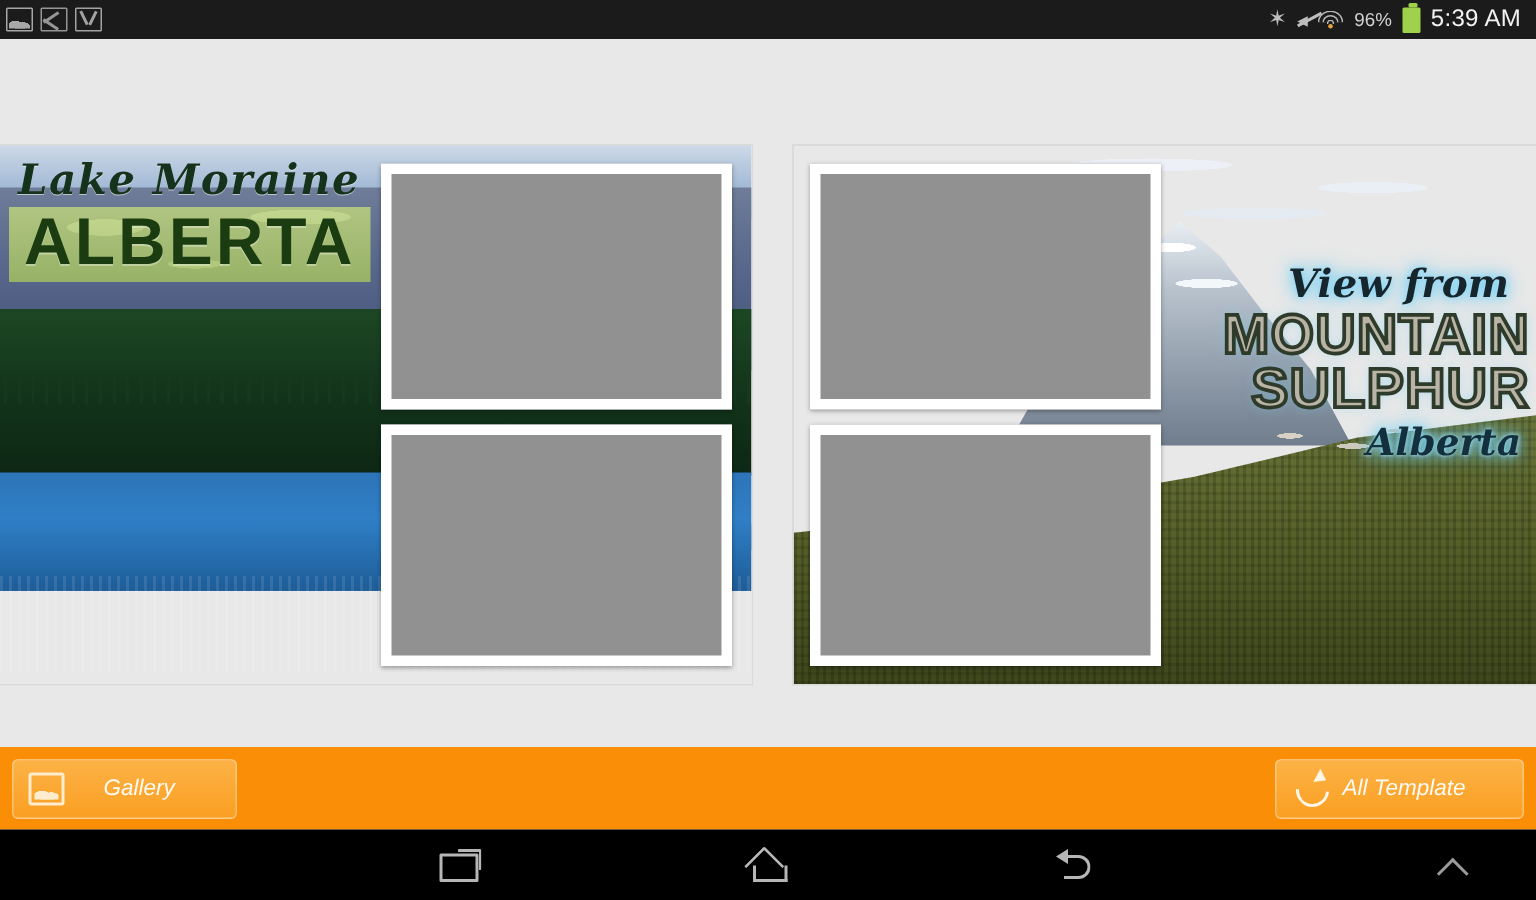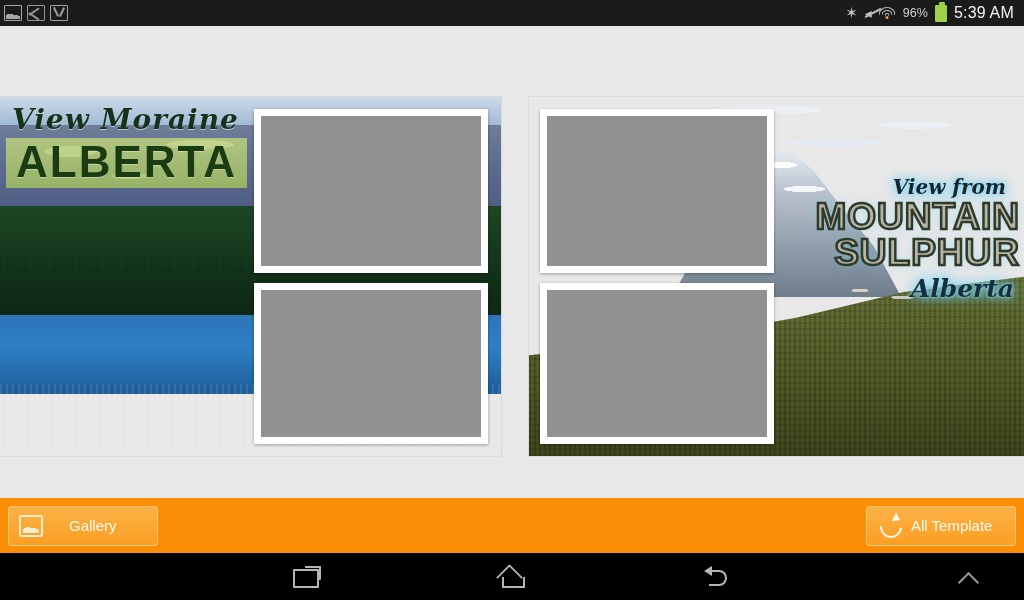--- a/index.html
+++ b/index.html
@@ -189,21 +189,21 @@
     font-family:"Liberation Sans", sans-serif; font-weight:bold;
     font-size:44px; color:#1b3c10; letter-spacing:2px; line-height:1;
     background:linear-gradient(rgba(188,210,126,.85), rgba(163,192,96,.85));
     display:inline-block; padding:2px 10px 4px; margin-top:2px;
     text-shadow:0 1px 0 rgba(255,255,255,.35);
   }
 
   #cap-sulphur { right:4px; top:78px; text-align:right; }
   #cap-sulphur .script {
     font-family:"DejaVu Serif", serif; font-style:italic; font-weight:bold;
-    font-size:20px; color:#17262c;
+    font-size:26px; color:#17262c;
     text-shadow:0 0 7px #7fd4f5, 0 0 14px #63c6ef, 0 0 3px #bfeaff;
     padding-right:14px; display:block;
   }
   #cap-sulphur .stone {
     font-family:"Liberation Sans", sans-serif; font-weight:bold;
     font-size:37px; line-height:.98; letter-spacing:1px; display:block;
     color:#b9b4a6;
     -webkit-text-stroke:2.5px #2e3b2a;
     text-shadow:0 0 8px rgba(120,210,240,.55);
   }
@@ -227,28 +227,28 @@
   
   #toolbar {
     position:absolute; top:498px; left:0; width:1024px; height:55px;
     background:#fa8e07; display:flex; align-items:center; padding:0 8px;
   }
   .tb-btn {
     background:linear-gradient(#fcb246, #fa9f22);
     border:1px solid rgba(255,255,255,.35);
     border-radius:4px; height:40px;
     display:flex; align-items:center; gap:8px;
-    padding:0 13px; color:#ffffff; cursor:pointer;
+    padding:0 13px; color:#ffffff; cursor:pointer;font-style:italic;
   }
   .tb-label { font-size:15px; color:#fffaf2; text-align:center; line-height:1.05; white-space:pre-line; }
   #btn-gallery { width:150px; justify-content:flex-start; padding-left:10px; }
   #btn-gallery .tb-label { margin-left:18px; }
   #tb-spacer { flex:1; }
   #btn-search-template { width:148px; padding-left:10px; }
-  #btn-all-template { width:150px; padding-left:10px; margin-left:26px; }
+  #btn-all-template { width:166px; padding-left:10px; margin-left:26px; }
 
   .icon-box { width:26px; height:24px; position:relative; flex:0 0 auto; }
   .gallery-ic { border:2px solid #fdeccd; border-radius:2px; width:24px; height:22px; }
   .gallery-ic:after {
     content:""; position:absolute; left:2px; right:2px; bottom:2px; height:8px;
     background:
       radial-gradient(circle at 32% 130%, #fdeccd 54%, transparent 55%),
       radial-gradient(circle at 70% 140%, #fdeccd 50%, transparent 51%);
   }
   .search-ic { }
@@ -343,21 +343,21 @@
 
 <div id="template-area">
 
   <div class="template" id="template-left">
     <div class="art-moraine">
       <div class="snowcaps"></div>
       <div class="treeline"></div>
       <div class="waterglint"></div>
     </div>
     <div class="cap" id="cap-moraine">
-      <div class="script">View Moraine</div>
+      <div class="script">Lake Moraine</div>
       <div class="big">ALBERTA</div>
     </div>
     <div class="slot" id="slot-l1"></div>
     <div class="slot" id="slot-l2"></div>
   </div>
 
   <div class="template" id="template-right">
     <div class="art-sulphur">
       <div class="clouds"></div>
       <div class="peak"></div>

